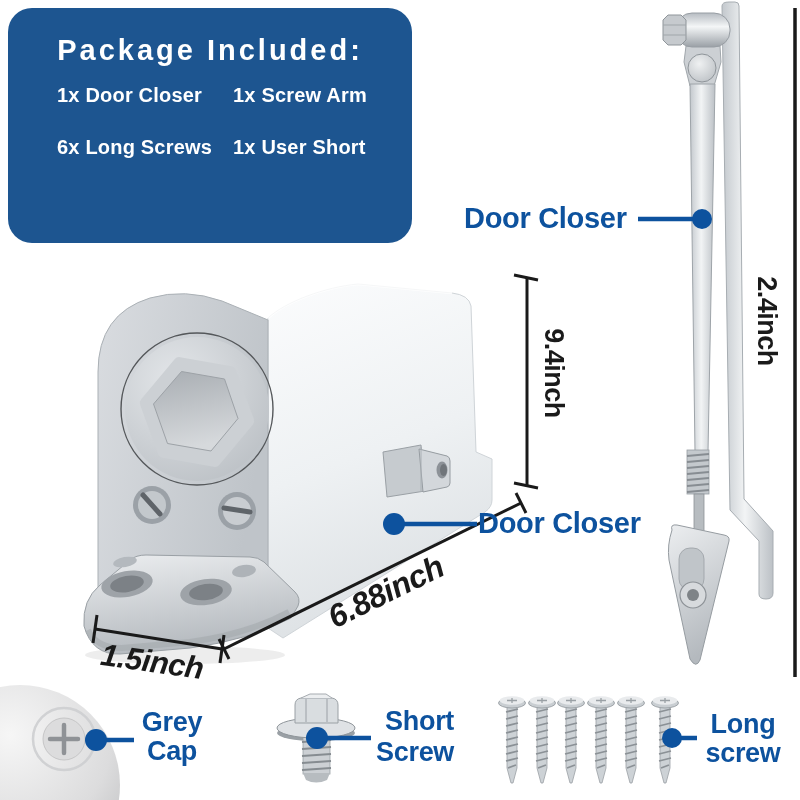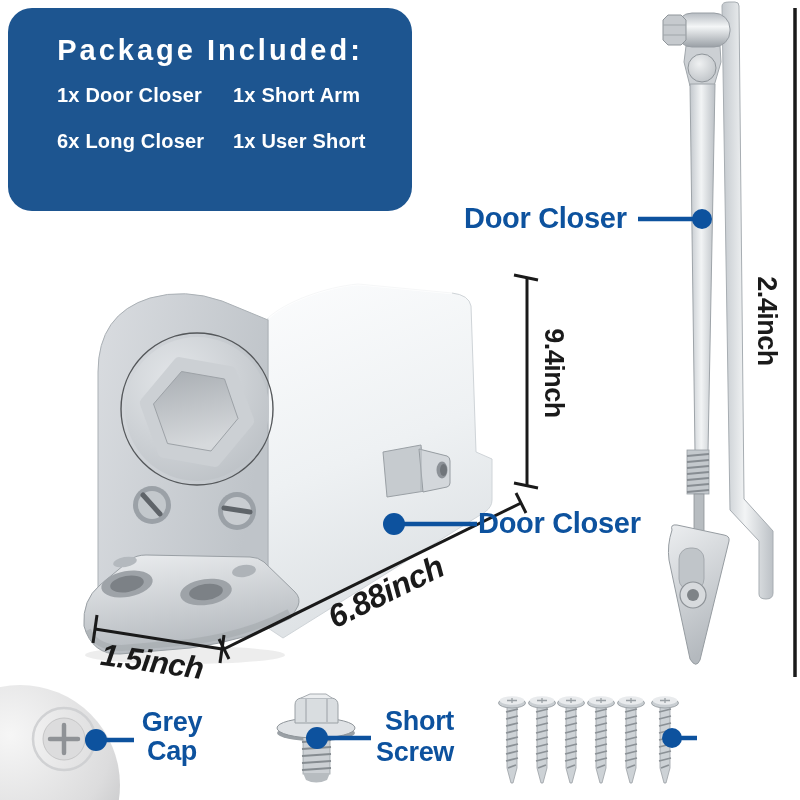--- a/index.html
+++ b/index.html
@@ -8,30 +8,30 @@
     --dimension-color:#1a1a1a;
   }
   html,body{margin:0;padding:0;background:#ffffff;}
   #canvas{
     position:relative;width:800px;height:800px;overflow:hidden;background:#fff;
     font-family:"Liberation Sans","DejaVu Sans",sans-serif;
   }
   #canvas svg{position:absolute;left:0;top:0;}
   
   .pkg-box{
-    position:absolute;left:8px;top:8px;width:404px;height:203px;
+    position:absolute;left:8px;top:8px;width:404px;height:235px;
     background:var(--panel-blue);border-radius:24px;color:#ffffff;
   }
   .pkg-title{
     position:absolute;left:0;top:26px;width:100%;text-align:center;
     font-size:29px;font-weight:bold;letter-spacing:3px;white-space:nowrap;
   }
   .pkg-grid{
     position:absolute;left:49px;top:76px;
-    display:grid;grid-template-columns:176px auto;row-gap:23px;
+    display:grid;grid-template-columns:176px auto;row-gap:29px;
     font-size:20px;font-weight:bold;
   }
   .pkg-item{white-space:nowrap;letter-spacing:0.2px;}
   
   .callout-label{
     position:absolute;color:var(--callout-blue);font-weight:bold;
     white-space:nowrap;letter-spacing:-0.3px;text-align:right;
   }
   .lbl-lg{font-size:29px;}
   .lbl-sm{font-size:27px;line-height:29px;}
@@ -222,36 +222,40 @@
       <circle cx="317" cy="738" r="11" fill="#0d529e"></circle>
       <path d="M672,738 L697,738" stroke="#0d529e" stroke-width="4.5"></path>
       <circle cx="672" cy="738" r="10" fill="#0d529e"></circle>
     </g>
   </svg>
 
   <div class="pkg-box">
     <div class="pkg-title">Package Included:</div>
     <div class="pkg-grid">
       <span class="pkg-item">1x Door Closer</span>
-      <span class="pkg-item">1x Short Arm</span>
-      <span class="pkg-item">6x Long Closer</span>
+      <span class="pkg-item">1x Screw Arm</span>
+      <span class="pkg-item">6x Long Screws</span>
       <span class="pkg-item">1x User Short</span>
     </div>
   </div>
 
   <div class="callout-label lbl-lg" style="left:464px;top:202px;">Door Closer</div>
   <div class="callout-label lbl-lg" style="left:478px;top:507px;">Door Closer</div>
 
   <div class="callout-label lbl-sm" style="left:136px;top:708px;width:72px;text-align:center;">
     <div>Grey</div>
     <div>Cap</div>
   </div>
   <div class="callout-label lbl-sm" style="left:376px;top:706px;line-height:31px;">
     <div>Short</div>
     <div>Screw</div>
+  </div>
+  <div class="callout-label lbl-sm" style="left:698px;top:710px;width:90px;text-align:center;">
+    <div>Long</div>
+    <div>screw</div>
   </div>
 
   <div class="dim dim-v" style="left:553px;top:373px;">9.4inch</div>
   <div class="dim dim-v" style="left:766px;top:321px;">2.4inch</div>
   <div class="dim dim-i" style="left:386px;top:592px;transform:translate(-50%,-50%) rotate(-26deg);font-size:32px;">6.88inch</div>
   <div class="dim dim-i" style="left:152px;top:662px;transform:translate(-50%,-50%) rotate(8deg);font-size:31px;">1.5inch</div>
 
 </div>
 
 </body></html>

